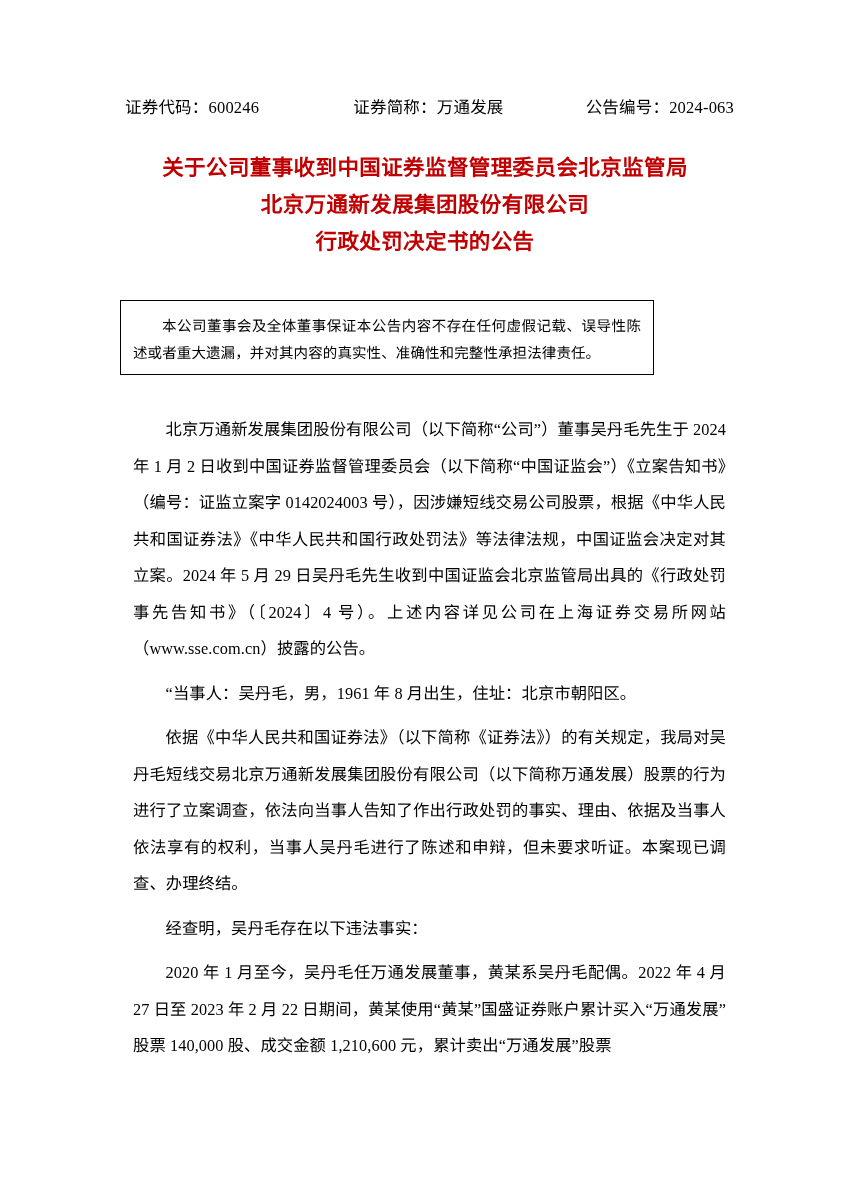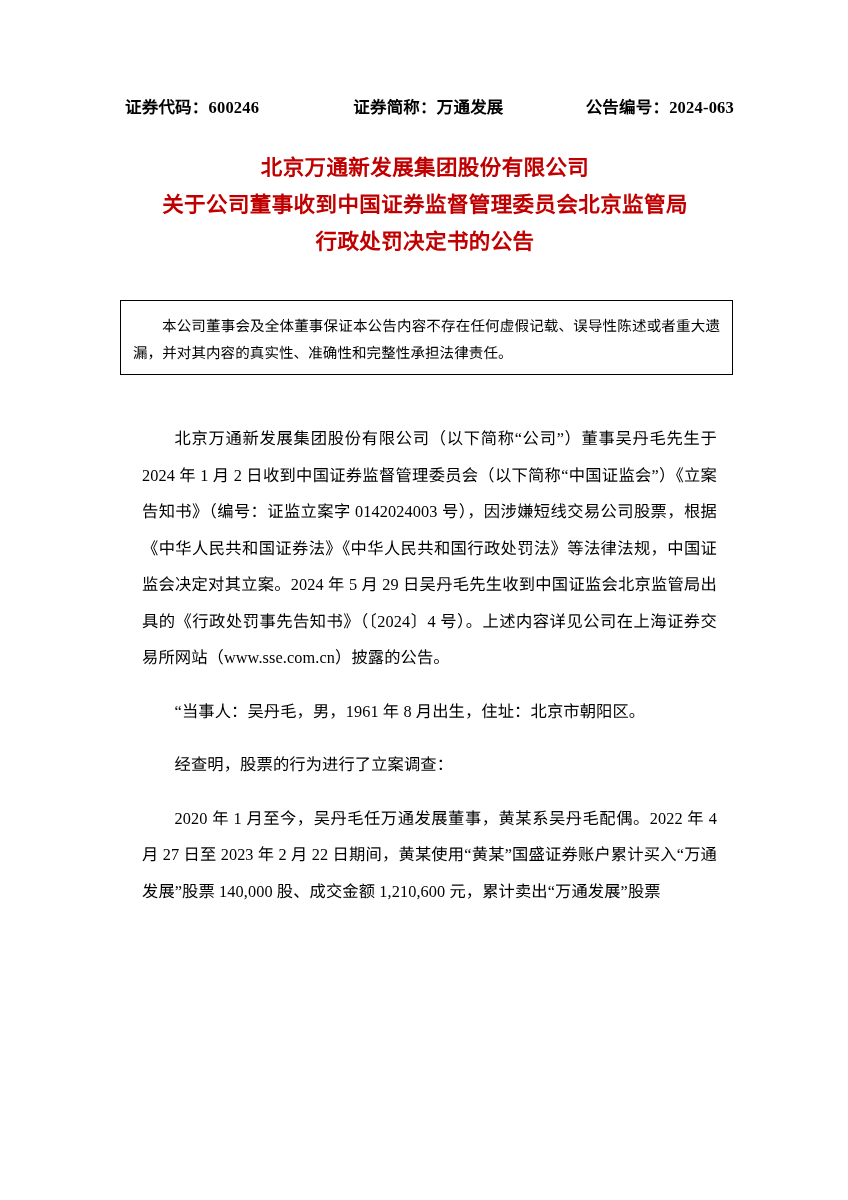--- a/index.html
+++ b/index.html
@@ -30,21 +30,20 @@
     position: absolute;
     left: 125px;
     top: 94px;
     width: 609px;
     display: flex;
     justify-content: space-between;
     align-items: baseline;
     font-size: 16.5px;
     letter-spacing: 0.2px;
     white-space: nowrap;
-    font-weight: bold;
   }
   .doc-header .hdr-item {
     display: inline-block;
   }
   .hdr-code  { margin-right: 0; }
   .hdr-abbr  { margin-left: 28px; }
   .hdr-num   { margin-left: 16px; }
 
   
   .title-block {
@@ -60,21 +59,21 @@
     letter-spacing: 0.4px;
     font-family: "Liberation Sans", "DejaVu Sans", sans-serif;
   }
   .title-block .tline { display: block; white-space: nowrap; }
 
   
   .disclaimer {
     position: absolute;
     left: 120px;
     top: 300px;
-    width: 613px;
+    width: 534px;
     height: 75px;
     box-sizing: border-box;
     border: 1.3px solid #000000;
     padding: 12px 12px 8px 12px;
   }
   .disclaimer p {
     margin: 0;
     font-size: 14.5px;
     line-height: 27px;
     text-align: justify;
@@ -83,21 +82,21 @@
   }
 
   
   .body-text {
     position: absolute;
     left: 125px;
     top: 404px;
     width: 609px;
   }
   .body-text p {
-    margin: 17px;
+    margin: 8px;
     font-size: 16.3px;
     line-height: 36.5px;
     text-align: justify;
     text-justify: inter-ideograph;
     letter-spacing: 0.1px;
   }
   .indent2 { text-indent: 2em; }
   .heading-item {
     text-indent: 2em;
   }
@@ -107,29 +106,30 @@
 
 <div class="page">
 
   <div class="doc-header">
     <span class="hdr-item hdr-code">证券代码：600246</span>
     <span class="hdr-item hdr-abbr">证券简称：万通发展</span>
     <span class="hdr-item hdr-num">公告编号：2024-063</span>
   </div>
 
   <div class="title-block" style="color: rgb(192, 0, 0);">
+    <span class="tline">关于公司董事收到中国证券监督管理委员会北京监管局</span>
     <span class="tline">北京万通新发展集团股份有限公司</span>
-    <span class="tline">关于公司董事收到中国证券监督管理委员会北京监管局</span>
     <span class="tline">行政处罚决定书的公告</span>
   </div>
 
   <div class="disclaimer">
     <p>本公司董事会及全体董事保证本公告内容不存在任何虚假记载、误导性陈述或者重大遗漏，并对其内容的真实性、准确性和完整性承担法律责任。</p>
   </div>
 
   <div class="body-text">
     <p class="indent2">北京万通新发展集团股份有限公司（以下简称“公司”）董事吴丹毛先生于 2024 年 1 月 2 日收到中国证券监督管理委员会（以下简称“中国证监会”）《立案告知书》（编号：证监立案字 0142024003 号），因涉嫌短线交易公司股票，根据《中华人民共和国证券法》《中华人民共和国行政处罚法》等法律法规，中国证监会决定对其立案。2024 年 5 月 29 日吴丹毛先生收到中国证监会北京监管局出具的《行政处罚事先告知书》（〔2024〕4 号）。上述内容详见公司在上海证券交易所网站（www.sse.com.cn）披露的公告。</p>
     <p class="indent2">“当事人：吴丹毛，男，1961 年 8 月出生，住址：北京市朝阳区。</p>
-    <p class="indent2">经查明，股票的行为进行了立案调查：</p>
+    <p class="indent2">依据《中华人民共和国证券法》（以下简称《证券法》）的有关规定，我局对吴丹毛短线交易北京万通新发展集团股份有限公司（以下简称万通发展）股票的行为进行了立案调查，依法向当事人告知了作出行政处罚的事实、理由、依据及当事人依法享有的权利，当事人吴丹毛进行了陈述和申辩，但未要求听证。本案现已调查、办理终结。</p>
+    <p class="indent2">经查明，吴丹毛存在以下违法事实：</p>
     <p class="indent2">2020 年 1 月至今，吴丹毛任万通发展董事，黄某系吴丹毛配偶。2022 年 4 月 27 日至 2023 年 2 月 22 日期间，黄某使用“黄某”国盛证券账户累计买入“万通发展”股票 140,000 股、成交金额 1,210,600 元，累计卖出“万通发展”股票</p>
   </div>
 
 </div>
 
 </body></html>

